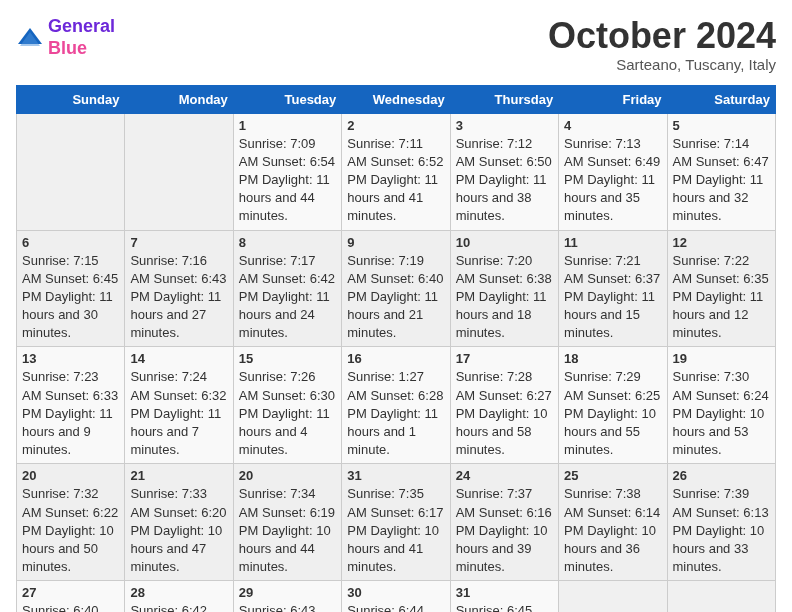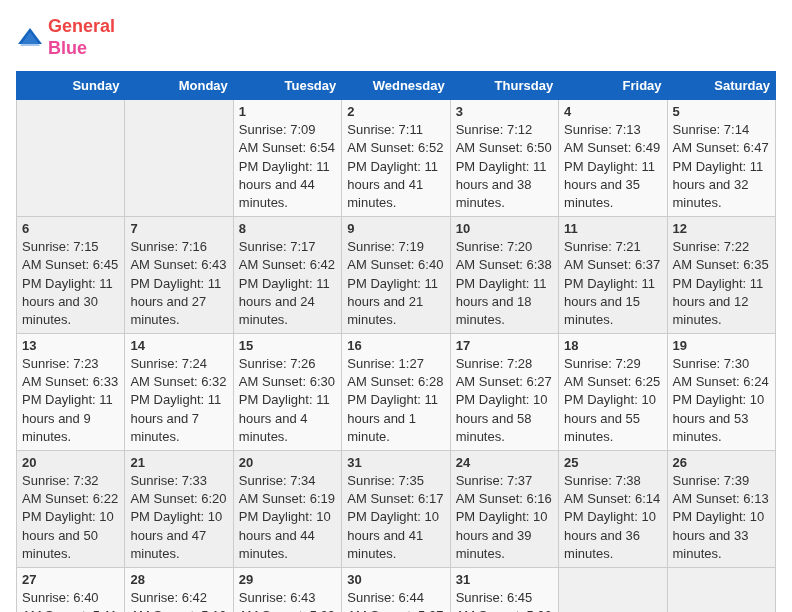--- a/index.html
+++ b/index.html
@@ -19,21 +19,21 @@
     .logo {
       display: flex;
       align-items: center;
       gap: 4px;
     }
     .logo-text {
       font-size: 18px;
       font-weight: bold;
       line-height: 1.2;
     }
-    .logo-text .general { color: #ef4444; }
+    .logo-text .general { color: #6d28d9; }
     .logo-text .blue { color: #ec4899; }
     .logo-icon {
       width: 28px;
       height: 28px;
     }
     .title-block {
       text-align: right;
     }
     .calendar-title {
       font-size: 36px;
@@ -97,20 +97,24 @@
   <div class="logo">
     <svg class="logo-icon" viewBox="0 0 28 28">
       <polygon points="14,4 26,20 2,20" fill="#1565c0"></polygon>
       <polygon points="14,8 24,22 4,22" fill="#4a90d9" opacity="0.5"></polygon>
     </svg>
     <div class="logo-text">
       <span class="general">General</span><br>
       <span class="blue">Blue</span>
     </div>
   </div>
+  <div class="title-block">
+    <div class="calendar-title">October 2024</div>
+    <div class="calendar-subtitle">Sarteano, Tuscany, Italy</div>
+  </div>
 </div>
 
 <table>
   <thead>
     <tr>
     <th>Sunday</th>
         <th>Monday</th>
         <th>Tuesday</th>
         <th>Wednesday</th>
         <th>Thursday</th>

